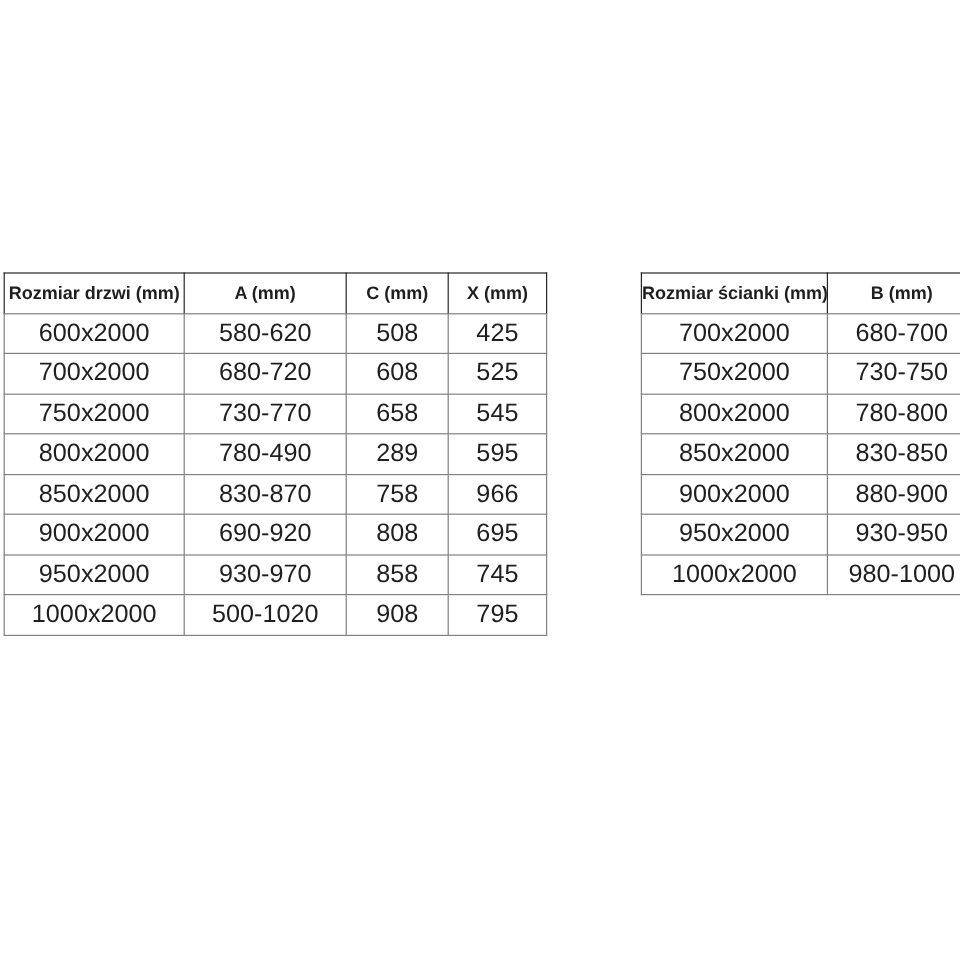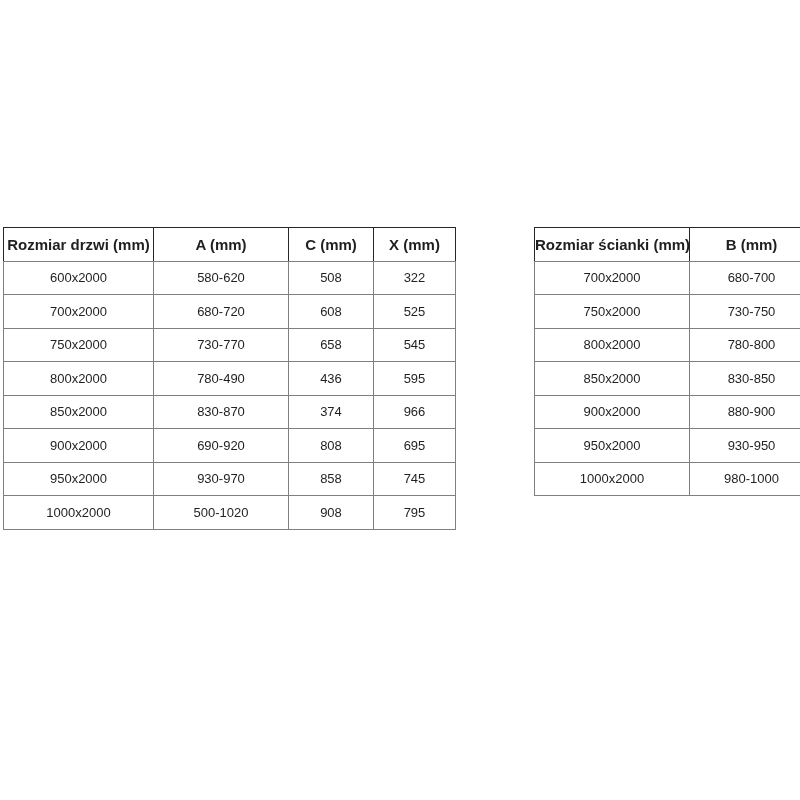--- a/index.html
+++ b/index.html
@@ -37,21 +37,21 @@
       padding: 0;
       text-align: center;
       vertical-align: middle;
       height: 33.5px;
       color: var(--text);
       overflow: hidden;
       white-space: nowrap;
     }
     .spec-table td {
       border: 1px solid var(--border-body);
-      font-size: 13px;
+      font-size: 21px;
       font-weight: 400;
     }
     .spec-table th {
       border: 1px solid var(--border-header);
       border-bottom-color: var(--border-body);
       font-size: 15px;
       font-weight: 700;
     }
   </style>
 </head>
@@ -72,44 +72,44 @@
           <th>A (mm)</th>
           <th>C (mm)</th>
           <th>X (mm)</th>
         </tr>
       </thead>
     <tbody>
         <tr>
           <td>600x2000</td>
           <td>580-620</td>
           <td>508</td>
-          <td>322</td>
+          <td>425</td>
         </tr>
         <tr>
           <td>700x2000</td>
           <td>680-720</td>
           <td>608</td>
           <td>525</td>
         </tr>
         <tr>
           <td>750x2000</td>
           <td>730-770</td>
           <td>658</td>
           <td>545</td>
         </tr>
         <tr>
           <td>800x2000</td>
           <td>780-490</td>
-          <td>436</td>
+          <td>289</td>
           <td>595</td>
         </tr>
         <tr>
           <td>850x2000</td>
           <td>830-870</td>
-          <td>374</td>
+          <td>758</td>
           <td>966</td>
         </tr>
         <tr>
           <td>900x2000</td>
           <td>690-920</td>
           <td>808</td>
           <td>695</td>
         </tr>
         <tr>
           <td>950x2000</td>

